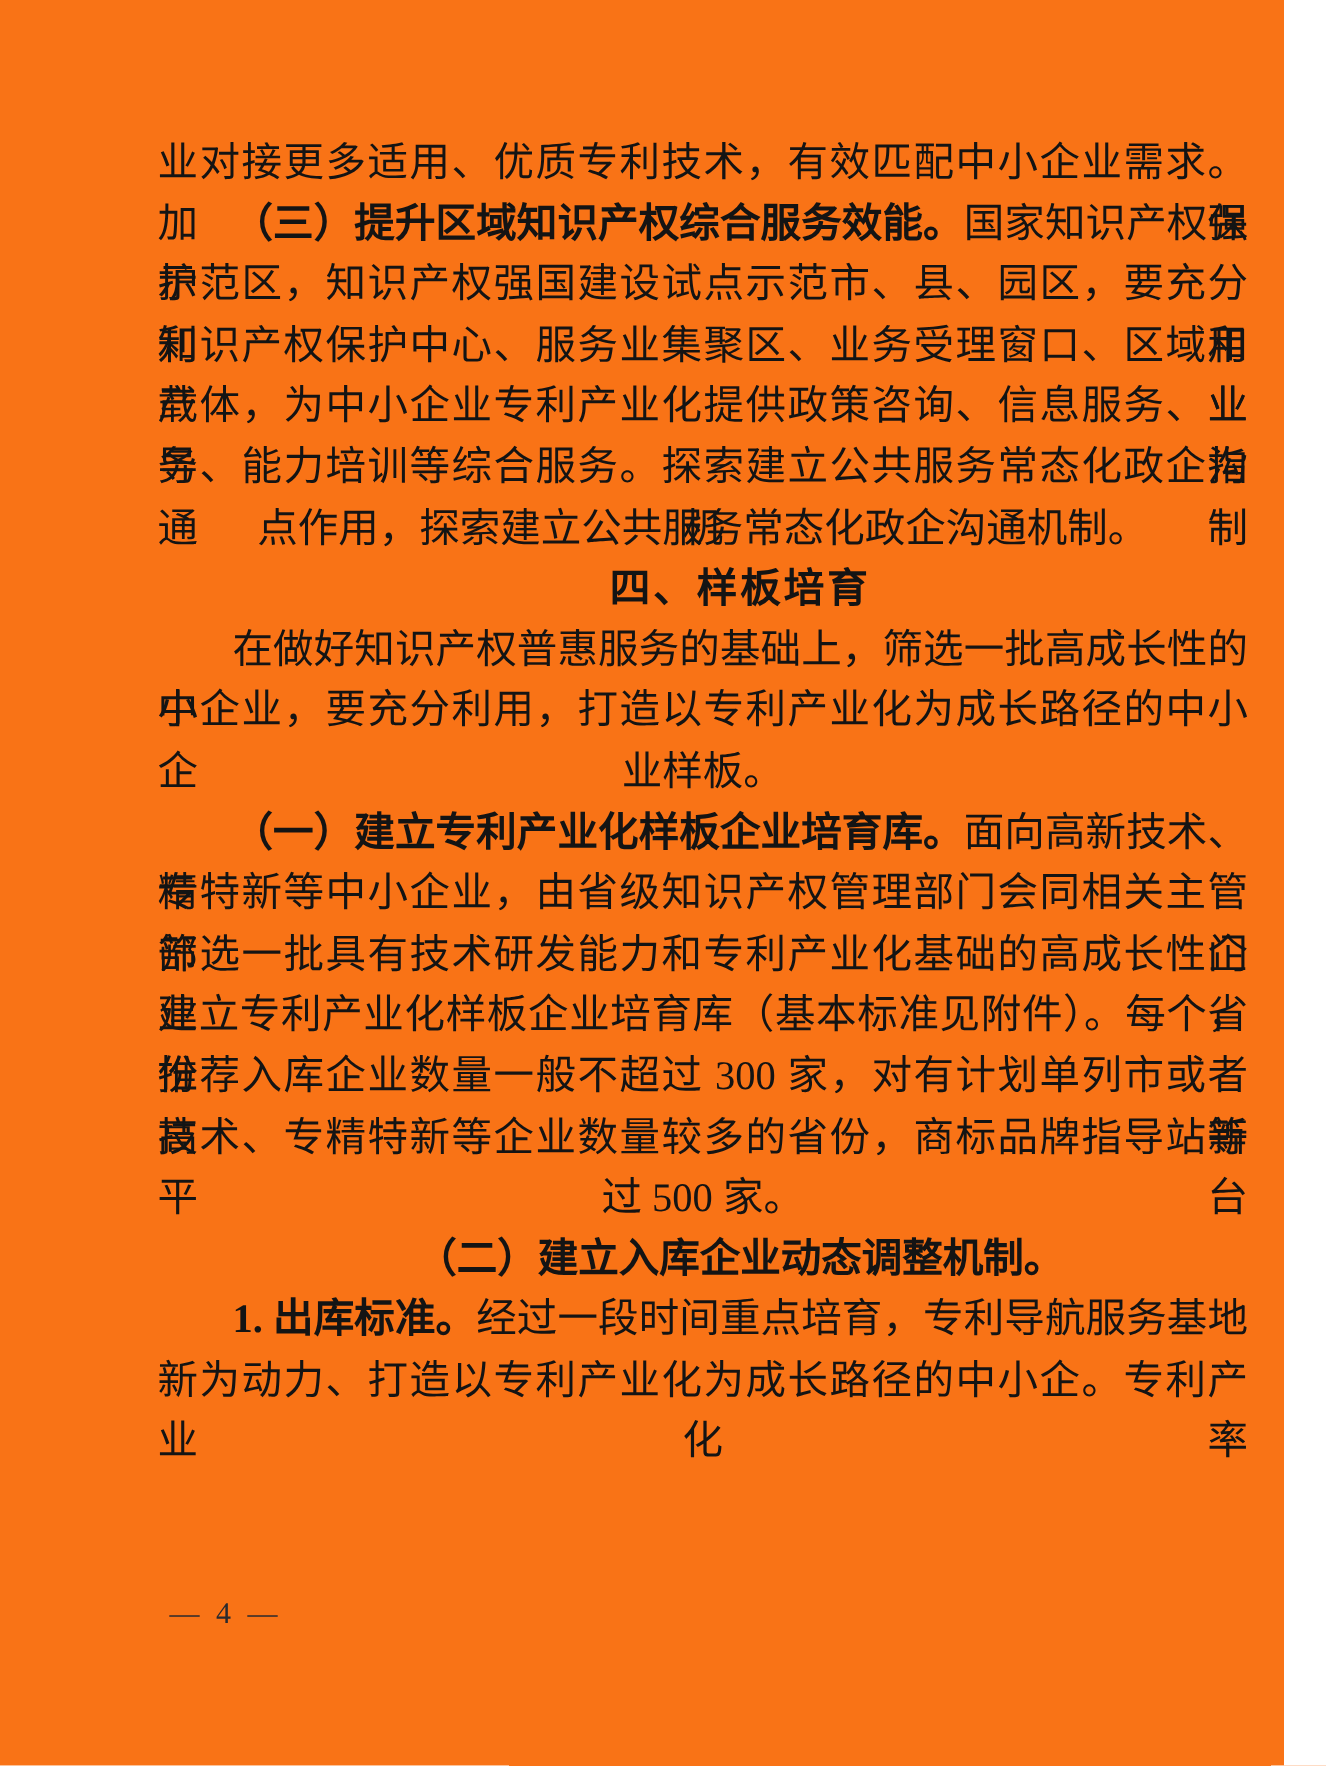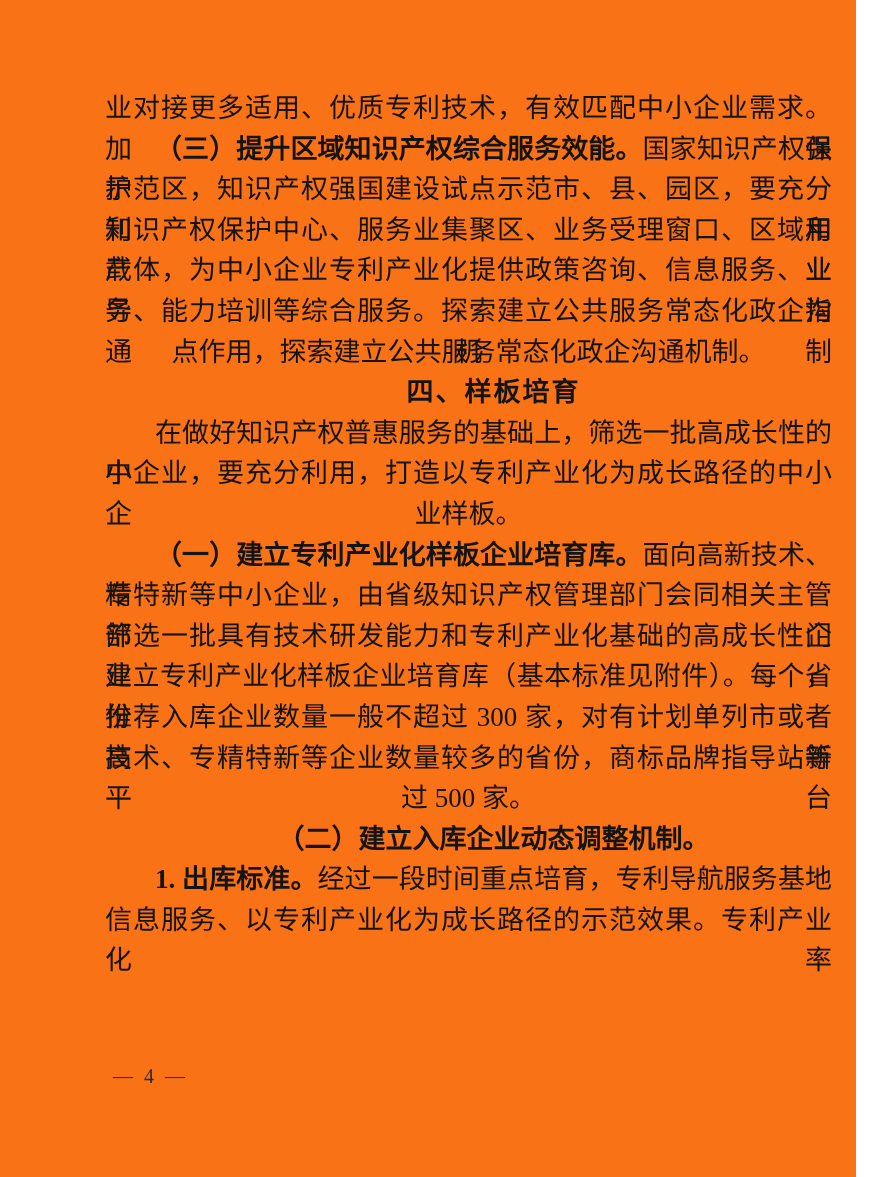--- a/index.html
+++ b/index.html
@@ -79,16 +79,16 @@
       <div class="line"><span class="run-regular">业样板。</span></div>
       <div class="line justify indent"><span class="run-bold">（一）建立专利产业化样板企业培育库。</span><span class="run-regular">面向高新技术、专</span></div>
       <div class="line justify"><span class="run-regular">精特新等中小企业，由省级知识产权管理部门会同相关主管部门</span></div>
       <div class="line justify"><span class="run-regular">筛选一批具有技术研发能力和专利产业化基础的高成长性企业，</span></div>
       <div class="line justify"><span class="run-regular">建立专利产业化样板企业培育库（基本标准见附件）。每个省份</span></div>
       <div class="line justify"><span class="run-regular">推荐入库企业数量一般不超过 300 家，对有计划单列市或者高新</span></div>
       <div class="line justify"><span class="run-regular">技术、专精特新等企业数量较多的省份，商标品牌指导站等平台</span></div>
       <div class="line"><span class="run-regular">过 500 家。</span></div>
       <div class="line indent"><span class="run-bold">（二）建立入库企业动态调整机制。</span></div>
       <div class="line justify indent"><span class="run-bold">1. 出库标准。</span><span class="run-regular">经过一段时间重点培育，专利导航服务基地</span></div>
-      <div class="line justify"><span class="run-regular">信息服务、以专利产业化为成长路径的示范效果。专利产业化率</span></div>
+      <div class="line justify"><span class="run-regular">新为动力、打造以专利产业化为成长路径的中小企。专利产业化率</span></div>
     </div>
   <div class="footer">— 4 —</div>
 </div>
 
 </body></html>

